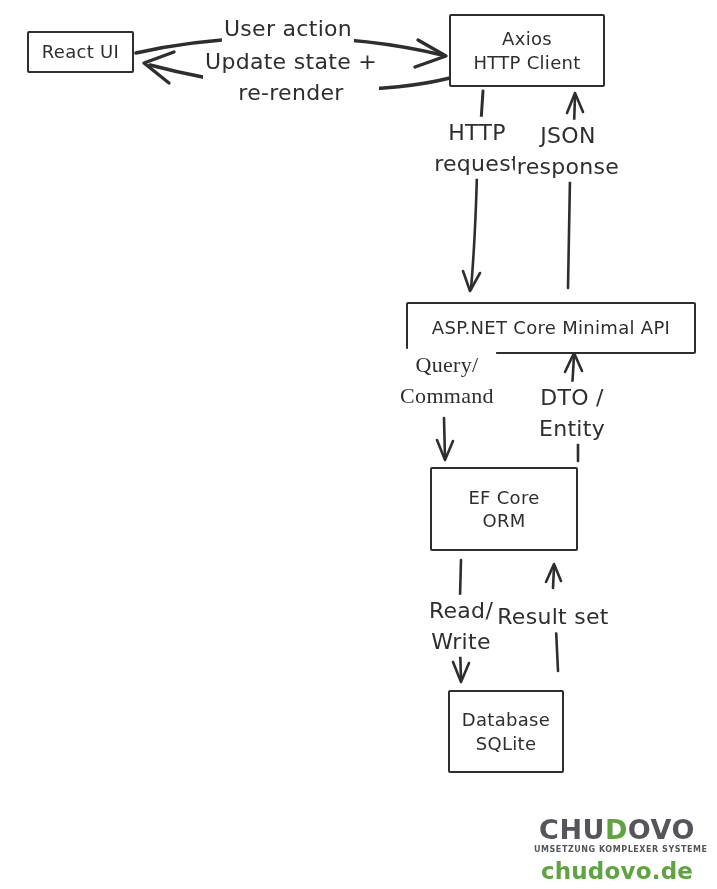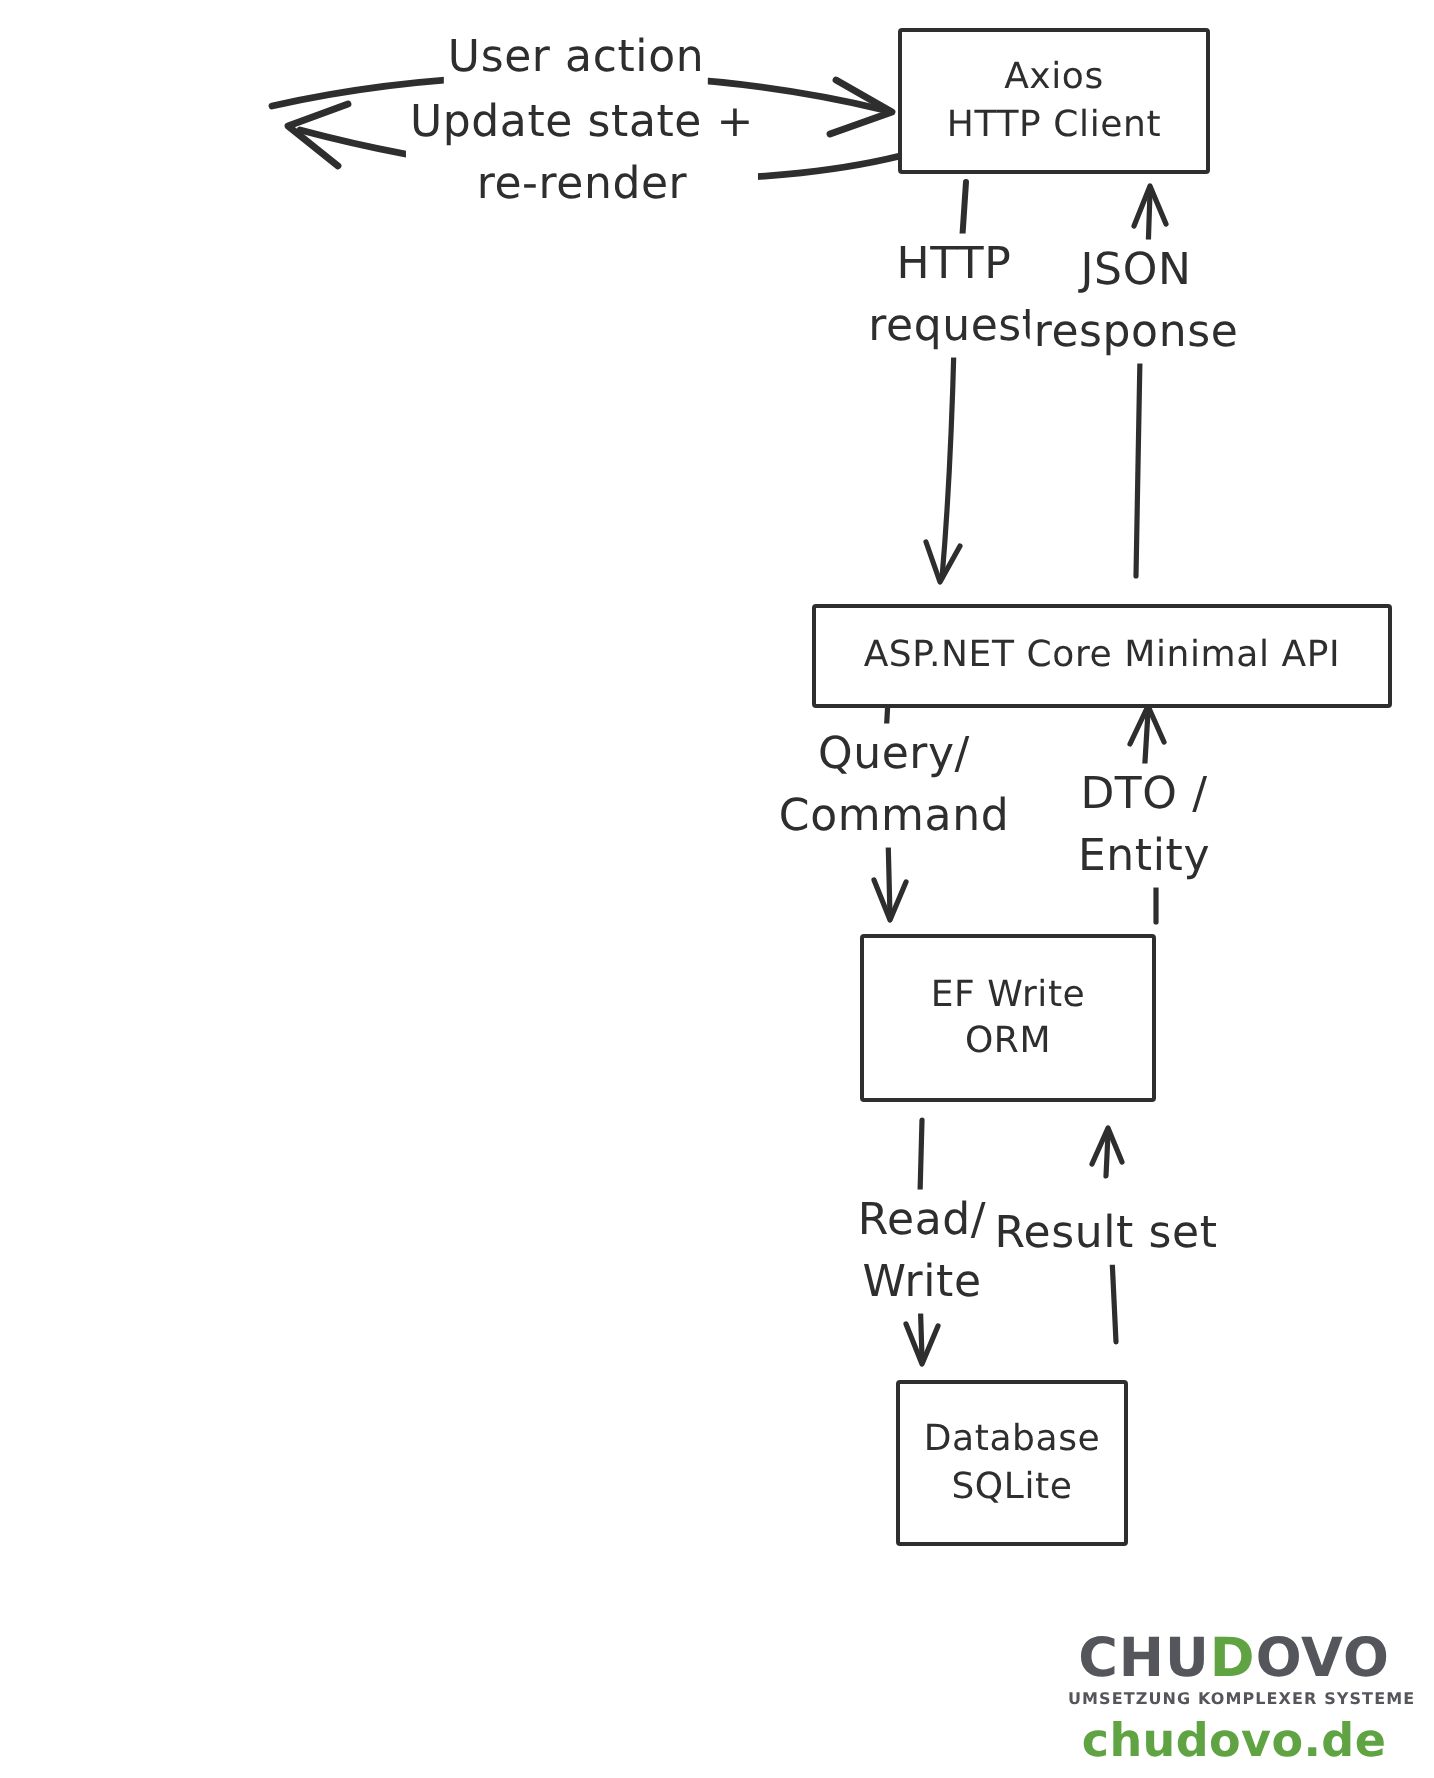--- a/index.html
+++ b/index.html
@@ -41,21 +41,21 @@
   #node-react{left:27px;top:31px;width:107px;height:42px;}
   #node-axios{left:449px;top:14px;width:156px;height:73px;}
   #node-aspnet{left:406px;top:302px;width:290px;height:52px;font-size:18px;}
   #node-efcore{left:430px;top:467px;width:148px;height:84px;}
   #node-database{left:448px;top:690px;width:116px;height:83px;}
   
   #lbl-user-action{left:288px;top:29px;}
   #lbl-update-state{left:291px;top:77px;}
   #lbl-http-request{left:477px;top:148px;}
   #lbl-json-response{left:568px;top:151px;}
-  #lbl-query-command{left:447px;top:393px;}
+  #lbl-query-command{left:447px;top:380px;font-family:Liberation Serif, serif;}
   #lbl-dto-entity{left:572px;top:413px;}
   #lbl-read-write{left:461px;top:626px;}
   #lbl-result-set{left:553px;top:617px;}
   
   #logo{
     position:absolute;left:534px;top:816px;width:166px;
     text-align:center;
     user-select:none;
   }
   #logo .wordmark{
@@ -125,24 +125,25 @@
       <path d="M453,662 L461,682 L469,663" stroke-width="2.6"></path>
     </g>
 
     <g>
       <path d="M553,588 L554,567" stroke-width="2.6"></path>
       <path d="M546,582 L554,564 L561,581" stroke-width="2.6"></path>
       <path d="M556,629 L558,671" stroke-width="2.6"></path>
     </g>
   </svg>
 
+  <div class="node" id="node-react">React UI</div>
   <div class="node" id="node-axios">Axios
 HTTP Client</div>
   <div class="node" id="node-aspnet">ASP.NET Core Minimal API</div>
-  <div class="node" id="node-efcore">EF Write
+  <div class="node" id="node-efcore">EF Core
 ORM</div>
   <div class="node" id="node-database">Database
 SQLite</div>
 
   <div class="edge-label" id="lbl-user-action">User action</div>
   <div class="edge-label" id="lbl-update-state">Update state +
 re-render</div>
   <div class="edge-label" id="lbl-http-request">HTTP
 request</div>
   <div class="edge-label" id="lbl-json-response">JSON

